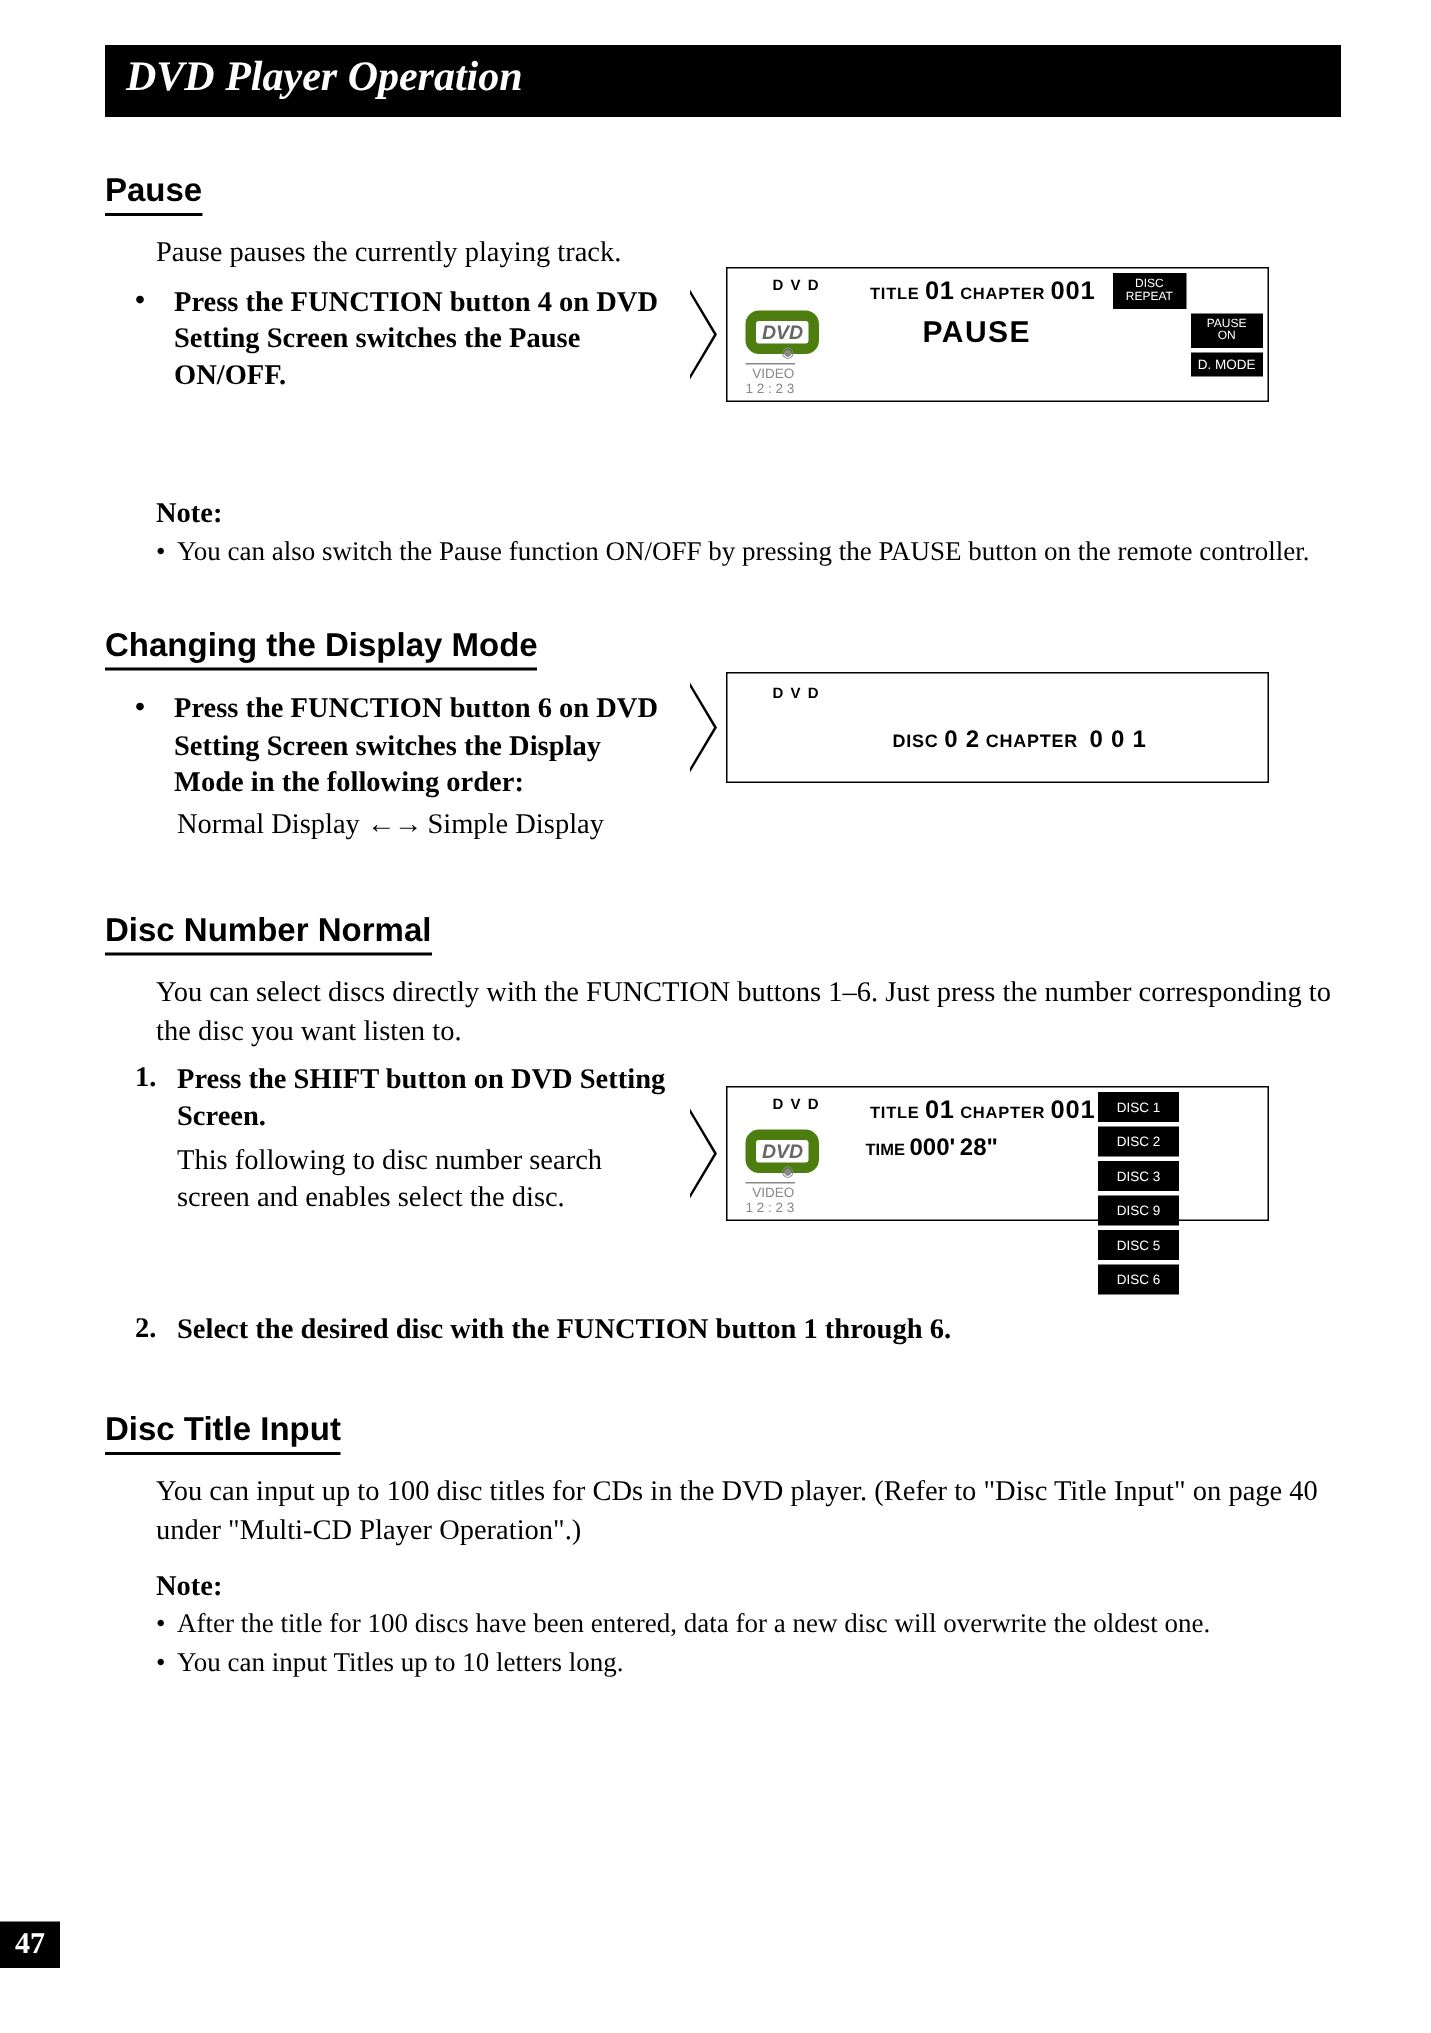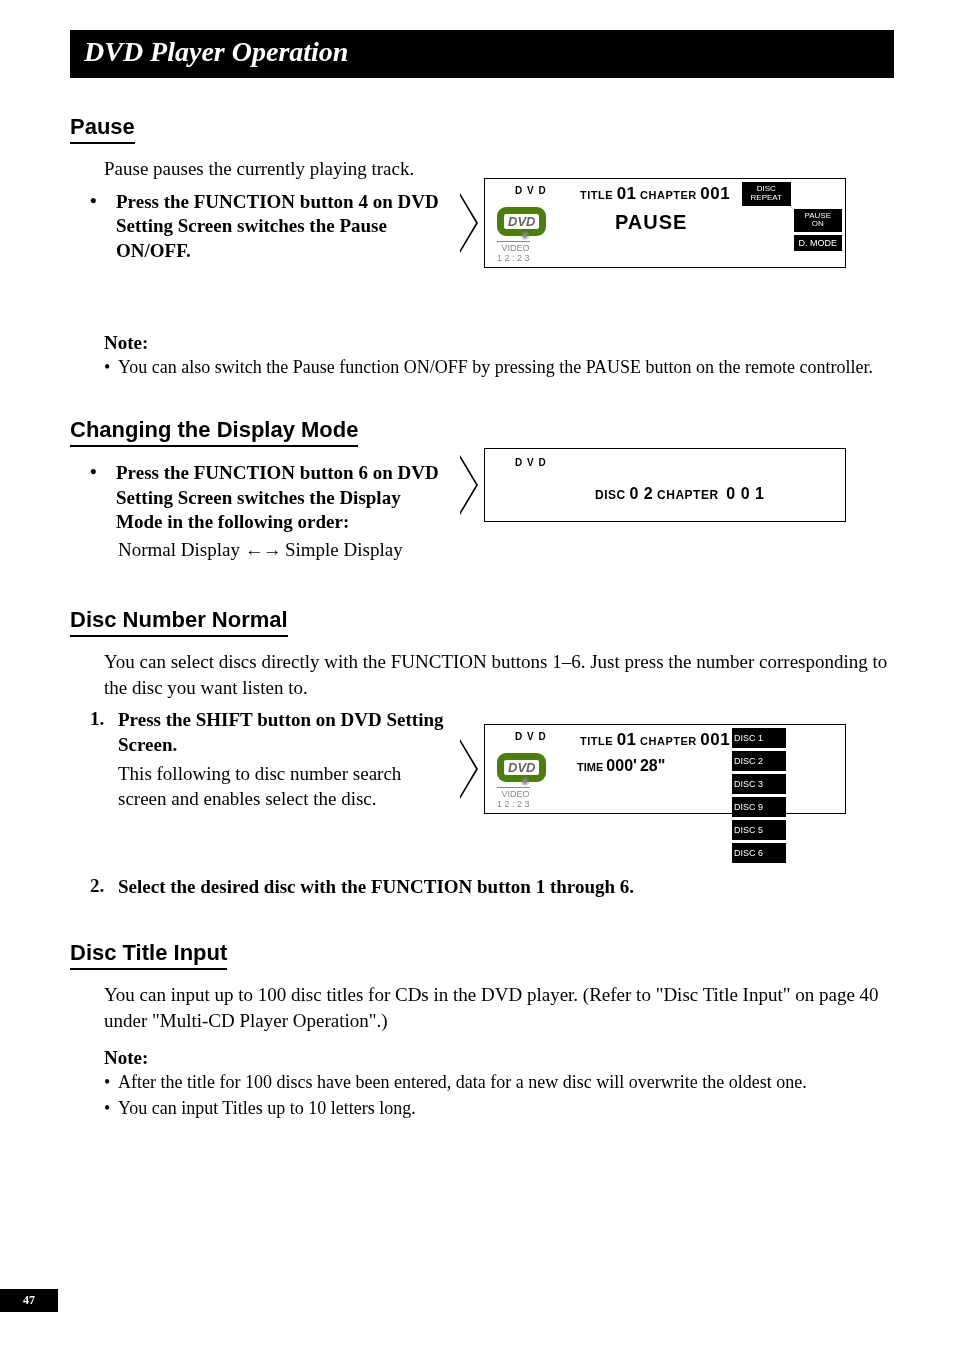--- a/index.html
+++ b/index.html
@@ -90,28 +90,28 @@
   .sbtn.half { width:47px; display:inline-block;}
   .sbtn.small{ font-size:8px; line-height:1.1;}
   .disp-simple { border:1px solid #000; width:360px; height:72px; position:relative; font-family:Arial,sans-serif;}
   .disp-simple .dvd2{ position:absolute; left:30px; top:8px; font-weight:bold; font-size:10px; letter-spacing:1px;}
   .disp-simple .disc-text{ position:absolute; left:110px; top:36px; font-size:12px; font-weight:bold; letter-spacing:0.5px;}
   .disp-simple .bignum{ font-size:16px; font-weight:bold;}
   .disp3{ border:1px solid #000; width:360px; height:88px; position:relative; font-family:Arial,sans-serif; font-size:11px;}
   .disp3 .time-text{ position:absolute; left:92px; top:32px; font-size:11px; font-weight:bold;}
   .disp3 .time-text .bignum{font-size:16px;}
   .discgrid{ position:absolute; right:3px; top:3px; width:110px;}
-  .discbtn{ background:#000; color:#fff; font-size:9px; padding:5px 2px; margin:0 0 3px 0; display:inline-block; width:50px;}
+  .discbtn{ background:#000; color:#fff; font-size:9px; text-align:center; padding:5px 2px; margin:0 0 3px 0; display:inline-block; width:50px;}
   .eye{ font-size:10px; color:#888;}
   .page-num{
     position:absolute;
     bottom:18px; left:0;
     background:#000; color:#fff;
-    font-weight:bold; font-size:12px;
-    padding:4px 23px;
+    font-weight:bold; font-size:20px;
+    padding:4px 10px;
   }
   .subtext { font-size:19px; margin:4px 0 0 48px; line-height:1.3; max-width:310px;}
 </style>
 </head>
 <body>
 
 <div class="page">
 
   <div class="title-bar">DVD Player Operation</div>
 

